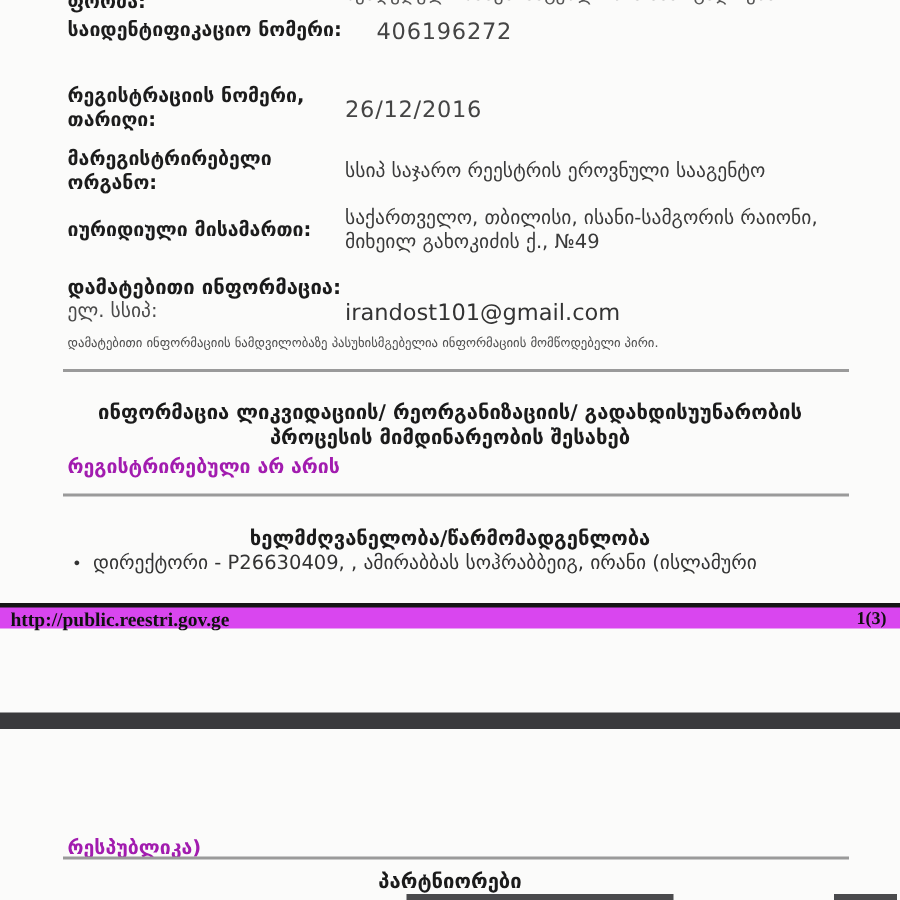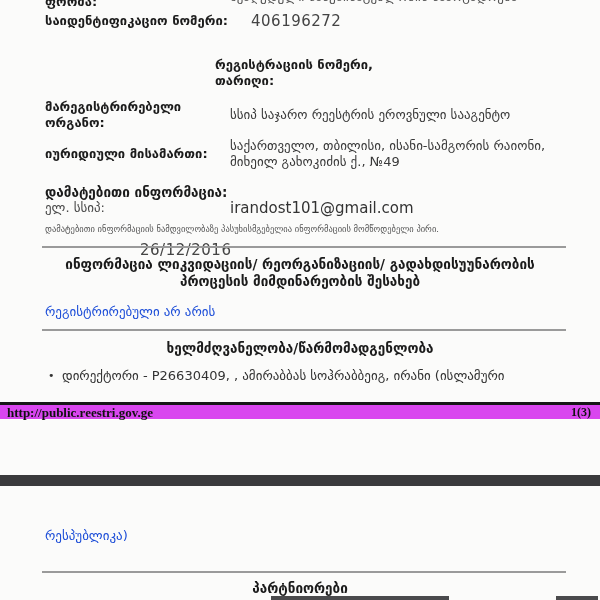--- a/index.html
+++ b/index.html
@@ -104,26 +104,28 @@
   }
   .sect-heading {
     position: absolute;
     left: 50px;
     width: 500px;
     text-align: center;
     font-weight: bold;
     font-size: 13.5px;
     line-height: 17px;
     color: #1b1b1b;
+    margin-top: 11px;
   }
   .plain-line {
     position: absolute;
     left: 45px;
     font-size: 13px;
-    color: #1d4ed8;
+    color: #a21caf;
+    font-weight: bold;
   }
   
   .bullet-item {
     position: absolute;
     left: 48px;
     width: 520px;
     font-size: 13px;
     color: #333;
     display: flex;
   }
@@ -202,21 +204,21 @@
     <div class="clipbox clip-value-box">
       <span>შეზღუდული პასუხისმგებლობის საზოგადოება</span>
     </div>
   </div>
 
   <div class="frow" style="top:13px;gap:21px;">
     <div class="flabel">საიდენტიფიკაციო ნომერი:</div>
     <div class="fvalue num">406196272</div>
   </div>
 
-  <div class="frow" style="top:57px;flex-direction:column;">
+  <div class="frow" style="top:57px;">
     <div class="flabel">რეგისტრაციის ნომერი, თარიღი:</div>
     <div class="fvalue num">26/12/2016</div>
   </div>
 
   <div class="frow" style="top:99px;">
     <div class="flabel">მარეგისტრირებელი ორგანო:</div>
     <div class="fvalue">სსიპ საჯარო რეესტრის ეროვნული სააგენტო</div>
   </div>
 
   <div class="frow" style="top:138px;">
@@ -248,21 +250,21 @@
     <span>დირექტორი - P26630409, , ამირაბბას სოჰრაბბეიგ, ირანი (ისლამური</span>
   </div>
 
   <div class="footer">
     <span class="footer-url">http://public.reestri.gov.ge</span>
     <span class="footer-page">1(3)</span>
   </div>
 
   <div class="page-break-bar"></div>
 
-  <div class="plain-line" style="top:528px;">რესპუბლიკა)</div>
+  <div class="plain-line" style="top:558px;">რესპუბლიკა)</div>
 
   <div class="rule" style="top:571px;"></div>
 
   <div class="partners-heading" style="top:580px;">პარტნიორები</div>
 
   <div class="table-top-strip strip-a"></div>
   <div class="table-top-strip strip-b"></div>
 
 </div>
 

